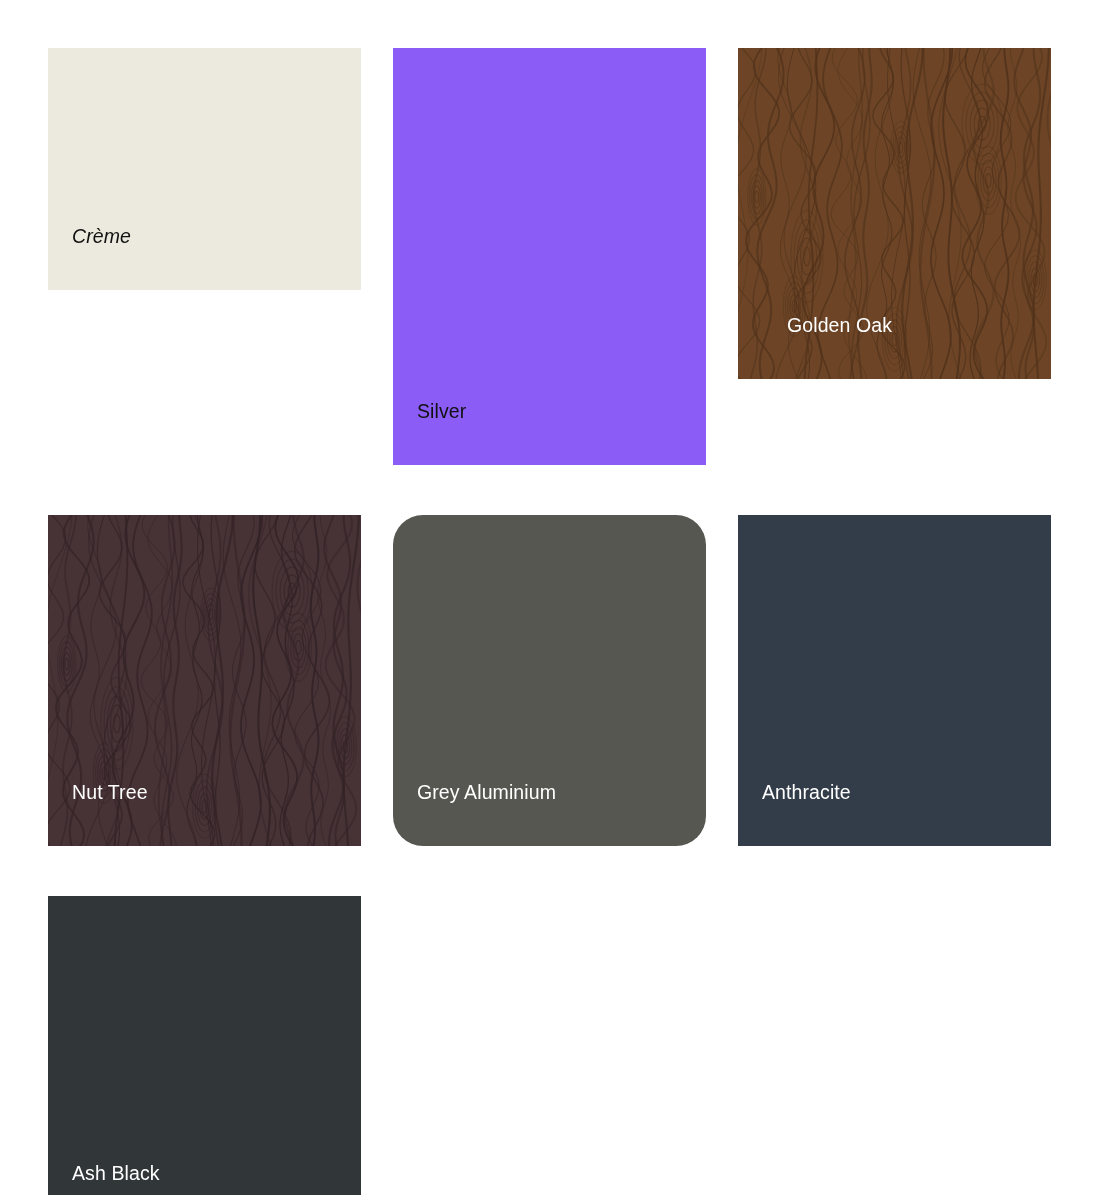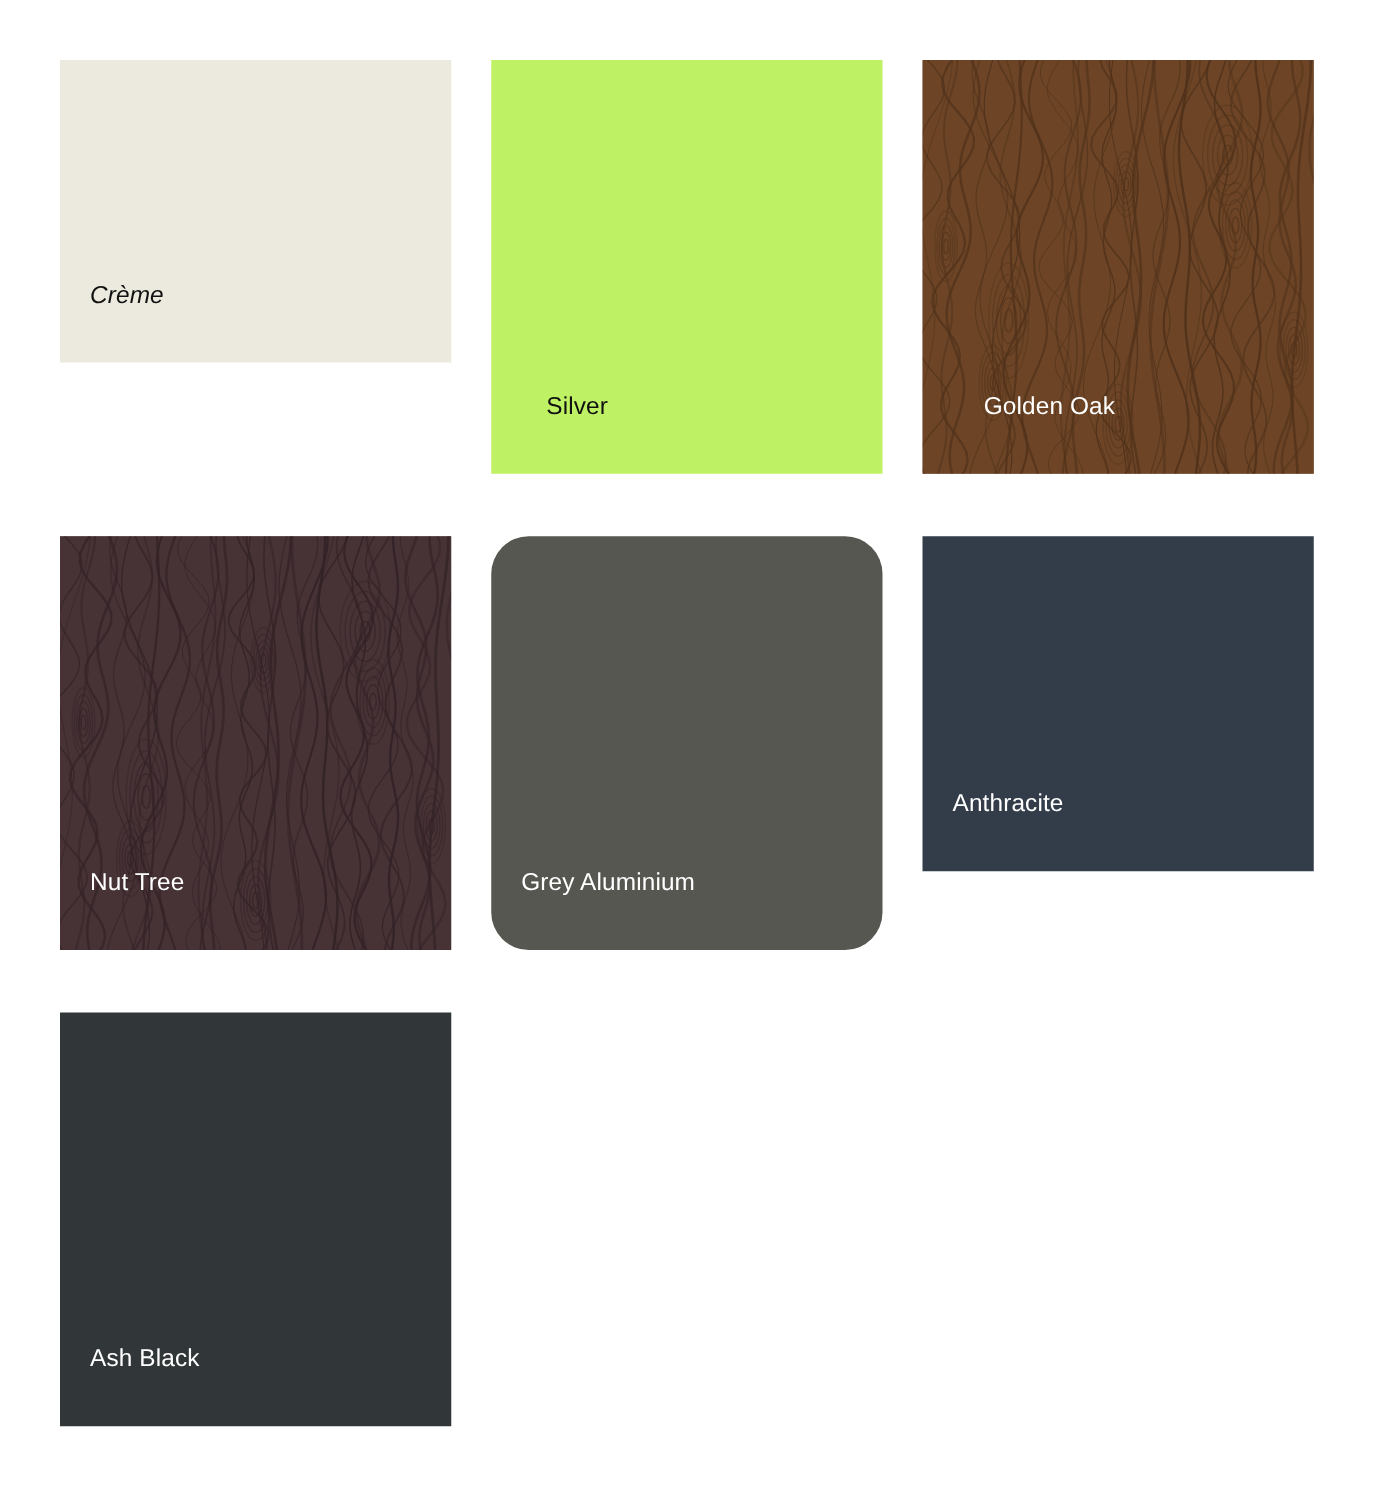--- a/index.html
+++ b/index.html
@@ -63,21 +63,21 @@
 
   .grid-spacer { height: 331px; }
 </style>
 </head>
 <body>
 
 <div id="swatch-grid" style="grid-template-columns: 313px 313px 313px; gap: 50px 32px;">
     <div class="swatch light" style="height: 242px; background: rgb(236, 234, 222); font-style: italic;">
       <div class="swatch-label" style="color: rgb(17, 17, 17);">Crème</div>
     </div>
-    <div class="swatch light" style="height: 331px; background: #bef264; padding-left: 20px;">
+    <div class="swatch light" style="height: 417px; background: #8b5cf6;">
       <div class="swatch-label" style="color: rgb(17, 17, 17);">Silver</div>
     </div>
     <div class="swatch dark" style="height: 331px; background: rgb(109, 69, 38);">
       <svg class="swatch-texture" viewBox="0 0 313 331" preserveAspectRatio="none">
         <rect x="0" y="0" width="313" height="331" fill="#6D4526"></rect>
         <g stroke="#51321B" fill="none" stroke-linecap="round">
           <path d="M-4.5 -8L-3.9 -1L-3.4 6L-3.0 13L-2.8 20L-2.6 27L-2.6 34L-2.8 41L-3.1 48L-3.6 55L-4.2 62L-4.8 69L-5.6 76L-6.4 83L-7.2 90L-8.0 97L-8.8 104L-9.4 111L-10.0 118L-10.4 125L-10.7 132L-10.9 139L-10.9 146L-10.8 153L-10.6 160L-10.3 167L-10.0 174L-9.6 181L-9.3 188L-9.0 195L-8.8 202L-8.7 209L-8.7 216L-8.9 223L-9.2 230L-9.6 237L-10.1 244L-10.8 251L-11.6 258L-12.4 265L-13.2 272L-14.1 279L-14.9 286L-15.7 293L-16.3 300L-16.9 307L-17.3 314L-17.5 321L-17.6 328L-17.5 335" stroke-width="2.11" opacity="0.57"></path>
           <path d="M-3.4 -8L3.0 -1L9.4 6L14.6 13L17.4 20L17.3 27L14.5 34L9.9 41L5.0 48L1.1 55L-0.7 62L0.0 69L3.0 76L7.4 83L11.8 90L14.9 97L15.6 104L13.4 111L8.8 118L2.7 125L-3.5 132L-8.3 139L-10.7 146L-10.0 153L-6.7 160L-1.5 167L4.1 174L8.7 181L11.2 188L11.1 195L8.6 202L4.6 209L0.5 216L-2.3 223L-3.0 230L-0.9 237L3.6 244L9.5 251L15.4 258L20.0 265L21.9 272L20.9 279L17.1 286L11.6 293L5.6 300L0.6 307L-2.2 314L-2.2 321L0.1 328L4.1 335" stroke-width="1.14" opacity="0.67"></path>
           <path d="M24.3 -8L24.1 -1L23.5 6L22.5 13L21.1 20L19.4 27L17.5 34L15.3 41L13.0 48L10.6 55L8.3 62L6.0 69L3.9 76L2.1 83L0.6 90L-0.6 97L-1.4 104L-1.8 111L-1.8 118L-1.4 125L-0.8 132L0.2 139L1.4 146L2.7 153L4.1 160L5.5 167L6.8 174L7.9 181L8.8 188L9.5 195L9.8 202L9.8 209L9.4 216L8.7 223L7.6 230L6.4 237L4.9 244L3.2 251L1.5 258L-0.2 265L-1.8 272L-3.3 279L-4.5 286L-5.5 293L-6.1 300L-6.4 307L-6.3 314L-5.8 321L-4.9 328L-3.8 335" stroke-width="0.79" opacity="0.52"></path>
           <path d="M27.8 -8L28.1 -1L27.7 6L26.5 13L24.8 20L22.8 27L20.7 34L18.9 41L17.7 48L17.1 55L17.3 62L18.1 69L19.3 76L20.6 83L21.7 90L22.4 97L22.4 104L21.8 111L20.6 118L19.2 125L17.7 132L16.4 139L15.7 146L15.6 153L16.3 160L17.6 167L19.2 174L21.0 181L22.5 188L23.5 195L23.8 202L23.4 209L22.3 216L20.7 223L18.9 230L17.2 237L15.9 244L15.2 251L15.2 258L15.7 265L16.7 272L17.8 279L18.8 286L19.3 293L19.2 300L18.5 307L17.1 314L15.3 321L13.3 328L11.5 335" stroke-width="1.63" opacity="0.52"></path>
@@ -261,20 +261,20 @@
           <ellipse cx="297.3" cy="231.7" rx="6.6" ry="18.0" stroke-width="1.1" opacity="0.54"></ellipse>
           <ellipse cx="297.3" cy="231.7" rx="8.8" ry="24.0" stroke-width="1.1" opacity="0.47"></ellipse>
           <ellipse cx="297.3" cy="231.7" rx="11.0" ry="30.0" stroke-width="1.1" opacity="0.40"></ellipse>
         </g>
       </svg>
       <div class="swatch-label" style="color: rgb(255, 255, 255); text-align: center;">Nut Tree</div>
     </div>
     <div class="swatch dark" style="height: 331px; background: rgb(87, 87, 81); border-radius: 30px;">
       <div class="swatch-label" style="color: rgb(255, 255, 255);">Grey Aluminium</div>
     </div>
-    <div class="swatch dark" style="height: 268px; background: rgb(51, 61, 73);">
+    <div class="swatch dark" style="height: 331px; background: rgb(51, 61, 73);">
       <div class="swatch-label" style="color: rgb(255, 255, 255);">Anthracite</div>
     </div>
     <div class="swatch dark" style="height: 331px; background: rgb(49, 55, 57);">
       <div class="swatch-label" style="color: rgb(255, 255, 255);">Ash Black</div>
     </div>
     <div class="grid-spacer"></div>
   </div>
 
 </body></html>

